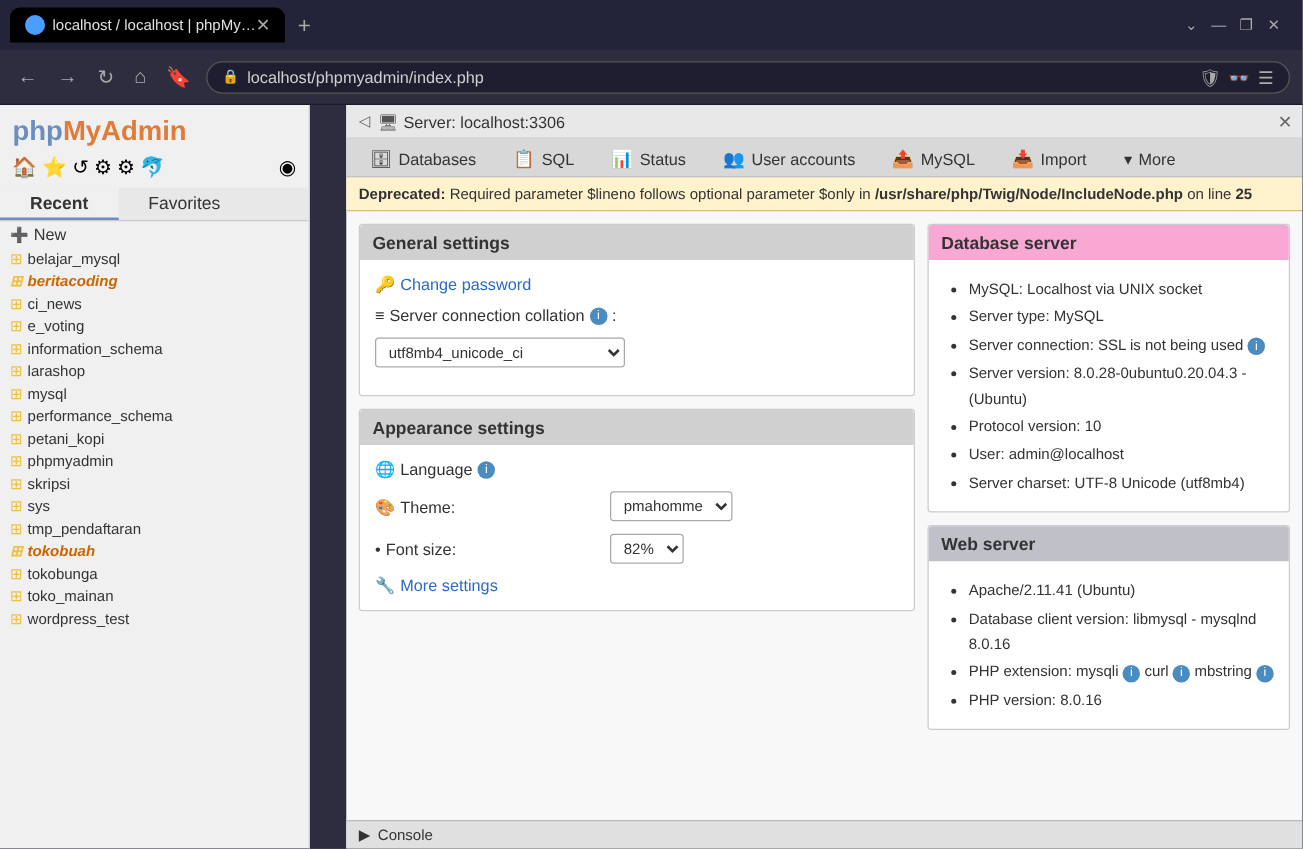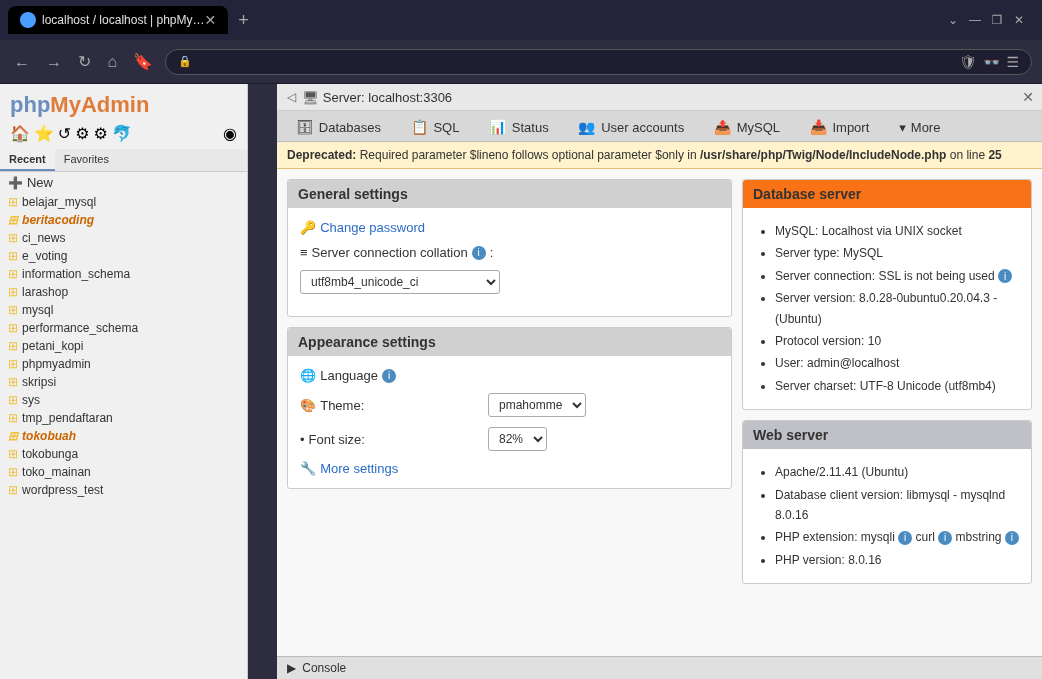--- a/index.html
+++ b/index.html
@@ -149,22 +149,22 @@
       cursor: pointer;
     }
 
     .sidebar-tabs {
       display: flex;
       border-bottom: 1px solid #ccc;
       background: #e8e8e8;
     }
 
     .sidebar-tab {
-      padding: 4px 9px;
-      font-size: 11px;
+      padding: 4px 24px;
+      font-size: 14px;
       cursor: pointer;
       color: #333;
       text-align: right;
     }
 
     .sidebar-tab.active {
       background: #f0f0f0;
       border-bottom: 2px solid #6c8ebf;
       font-weight: bold;
     }
@@ -364,21 +364,21 @@
       height: 14px;
       display: inline-flex;
       align-items: center;
       justify-content: center;
       font-size: 10px;
       cursor: pointer;
     }
 
     
     .db-server-panel .panel-header {
-      background: #f97316;
+      background: #f9a8d4;
     }
 
     .server-info-list {
       list-style: disc;
       padding-left: 20px;
       font-size: 12px;
       color: #333;
       line-height: 1.7;
     }
 
@@ -433,20 +433,21 @@
   </div>
 
   <div class="address-bar">
     <span class="nav-btn">←</span>
     <span class="nav-btn">→</span>
     <span class="nav-btn">↻</span>
     <span class="nav-btn">⌂</span>
     <span class="nav-btn">🔖</span>
     <div class="address-input">
       <span class="lock-icon">🔒</span>
+      <span class="address-text">localhost/phpmyadmin/index.php</span>
       <div class="ext-icons">
         <span class="ext-icon">🛡</span>
         <span class="ext-icon">👓</span>
         <span class="ext-icon">☰</span>
       </div>
     </div>
   </div>
 
   <div class="main-area">
 

